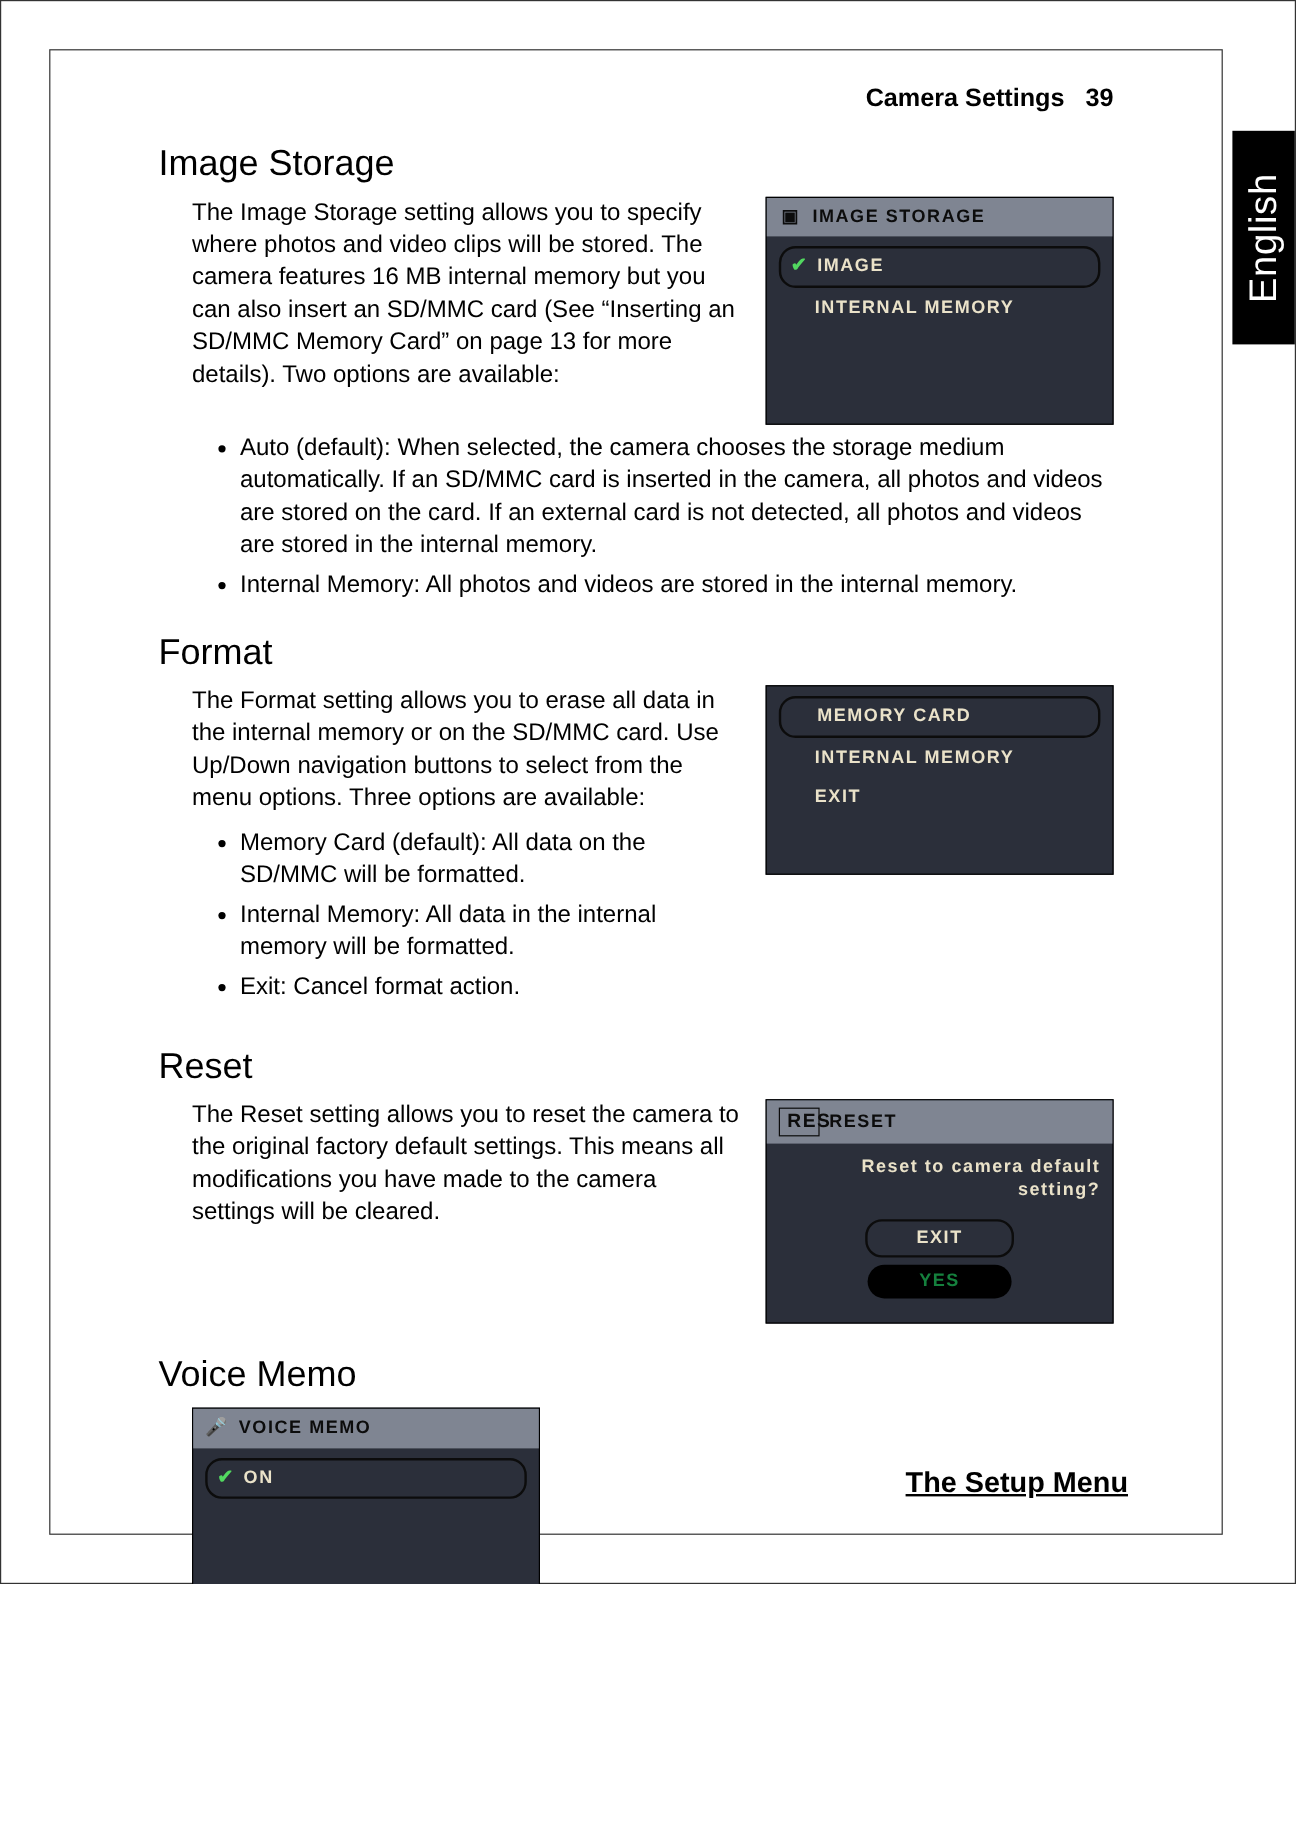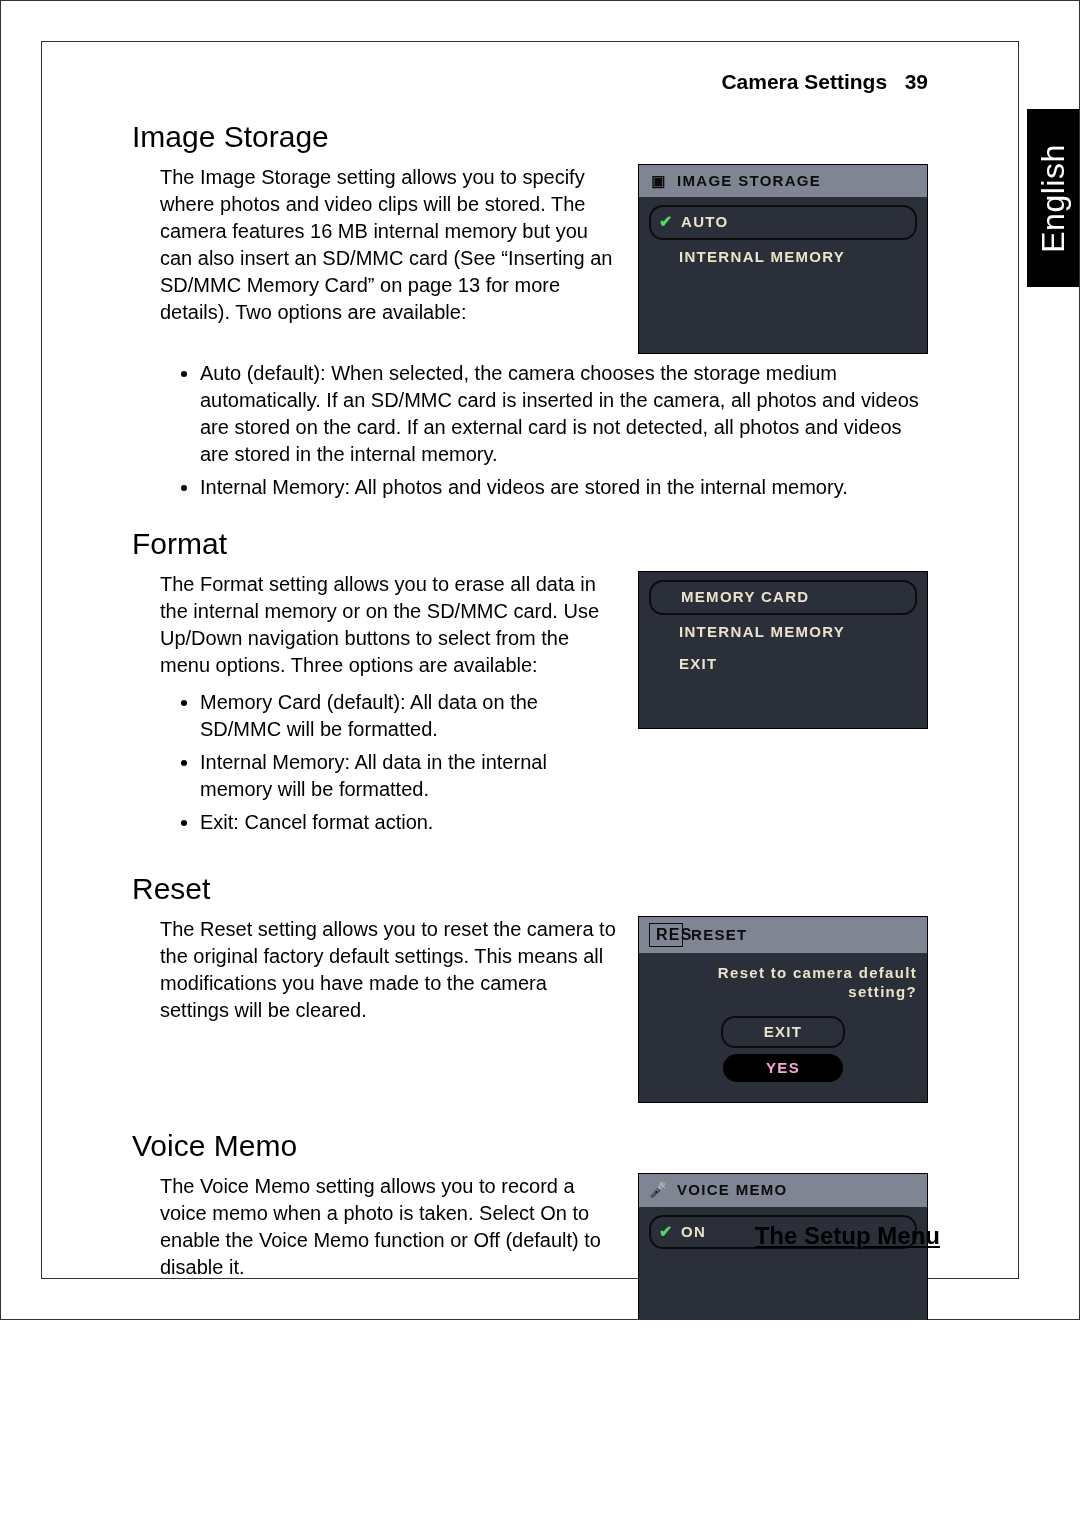--- a/index.html
+++ b/index.html
@@ -54,21 +54,21 @@
     position:absolute;left:8px;top:4px;color:#52d860;font-size:16px;
   }
   .screen.reset .prompt{
     text-align:right;padding:10px 10px 2px 10px;font-size:15px;line-height:1.3;
   }
   .screen.reset .btns{padding:6px 40px 14px 40px;}
   .screen.reset .btn{
     text-align:center;padding:4px 0;margin:6px auto;width:120px;border-radius:14px;
   }
   .screen.reset .btn.sel{border:2px solid #0c0c0c;}
-  .screen.reset .btn.yes{background:#000;color:#f9a8d4;}
+  .screen.reset .btn.yes{background:#000;color:#15803d;}
   .footer{
     position:absolute;right:78px;bottom:28px;font-weight:bold;font-size:24px;text-decoration:underline;
   }
 </style>
 </head>
 <body>
 
 <div class="page">
   <div class="inner">
 
@@ -89,21 +89,21 @@
         </div>
         <div class="col-screen">
           <div class="screen">
             <div class="title">
               <span class="ticon">▣</span>
               <span>IMAGE STORAGE</span>
             </div>
             <div class="opts">
               <div class="opt sel">
                 <span class="chk">✔</span>
-                <span>AUTO</span>
+                <span>IMAGE</span>
               </div>
               <div class="opt">
                 <span>INTERNAL MEMORY</span>
               </div>
             </div>
           </div>
         </div>
       </div>
       <ul class="bul" style="margin-top:0">
         <li>Auto (default): When selected, the camera chooses the storage medium automatically. If an SD/MMC card is inserted in the camera, all photos and videos are stored on the card. If an external card is not detected, all photos and videos are stored in the internal memory.</li>
@@ -163,23 +163,20 @@
               </div>
             </div>
           </div>
         </div>
       </div>
     </div>
 
     <h2 class="sec">Voice Memo</h2>
     <div class="body">
       <div class="row">
-        <div class="col-text">
-          <div>The Voice Memo setting allows you to record a voice memo when a photo is taken. Select On to enable the Voice Memo function or Off (default) to disable it.</div>
-        </div>
         <div class="col-screen">
           <div class="screen">
             <div class="title">
               <span class="ticon">🎤</span>
               <span>VOICE MEMO</span>
             </div>
             <div class="opts" style="min-height:160px">
               <div class="opt sel">
                 <span class="chk">✔</span>
                 <span>ON</span>

